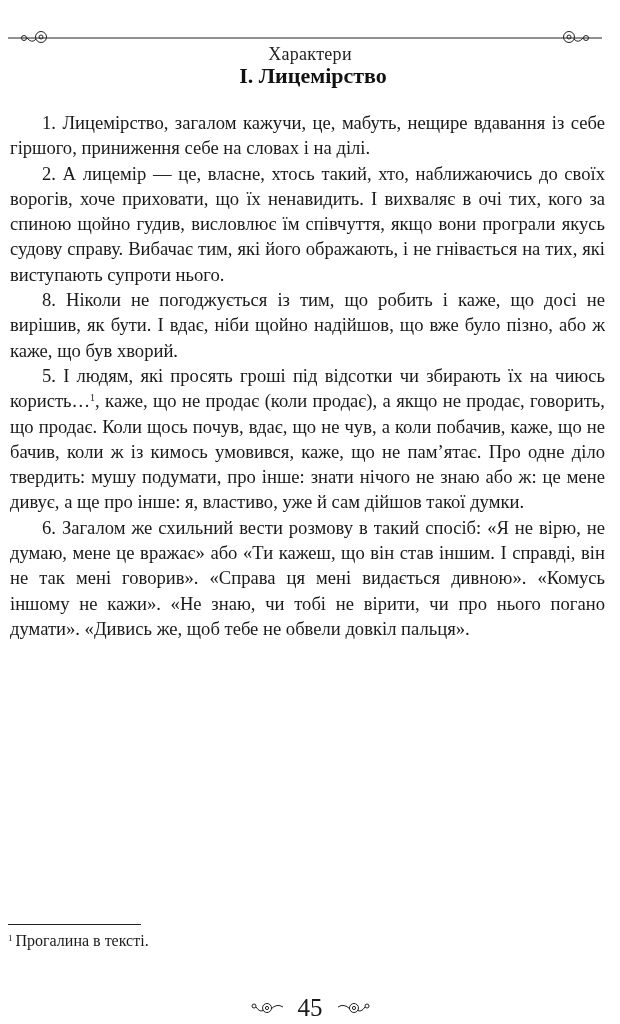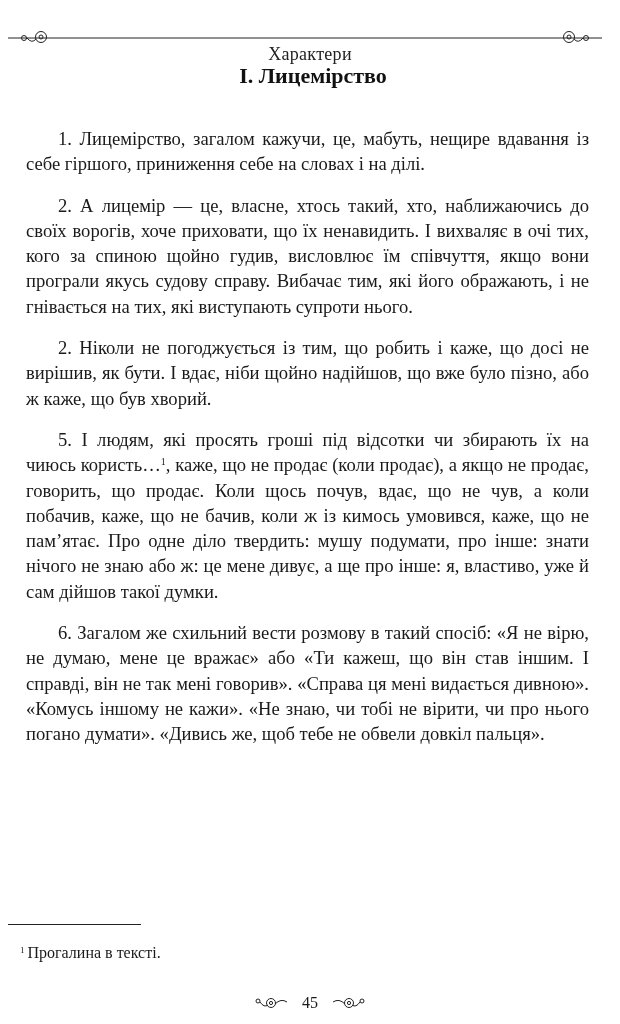--- a/index.html
+++ b/index.html
@@ -5,28 +5,28 @@
   html, body { margin: 0; padding: 0; background: #ffffff; }
   body { width: 620px; height: 1024px; position: relative; overflow: hidden;
          font-family: "Liberation Serif", "DejaVu Serif", serif; color: #1a1a1a; }
   .running-head { position: absolute; top: 4px; left: 0; width: 620px; text-align: center;
          font-size: 18px; letter-spacing: 0.3px; color: #222; margin-top: 40px; }
   .head-rule { position: absolute; top: 31px; left: 8px; width: 594px; height: 14px; }
   .chapter-title { position: absolute; top: 60px; left: 0; width: 620px; text-align: center;
          font-weight: bold; font-size: 22px; color: #111; }
   .body-text { position: absolute; top: 110px; left: 10px; width: 595px;
          font-size: 18.6px; line-height: 25.3px; text-align: justify; }
-  .body-text p { margin: 16px; text-indent: 32px; }
+  .body-text p { margin: 0; text-indent: 32px; }
   sup { font-size: 10px; vertical-align: 6px; line-height: 0; }
   .fn-rule { position: absolute; top: 924px; left: 8px; width: 133px; height: 1px; background: #222; }
   .footnotes { position: absolute; top: 928px; left: 8px; width: 600px; font-size: 16px; line-height: 26px; }
-  .footnotes p { margin: 12px; }
+  .footnotes p { margin: 0; }
   .footnotes sup { font-size: 9px; vertical-align: 5px; margin-right: 3px; }
   .folio { position: absolute; top: 994px; left: 0; width: 620px; display: flex;
-         justify-content: center; align-items: center; gap: 12px; font-size: 16px; }
+         justify-content: center; align-items: center; gap: 12px; font-size: 25px; }
   .orn { width: 36px; height: 16px; }
 </style>
 </head>
 <body>
 
 <div class="running-head">Характери</div>
 
 <svg class="head-rule" viewBox="0 0 594 14" preserveAspectRatio="none">
   <line x1="0" y1="7" x2="594" y2="7" stroke="#222" stroke-width="1"></line>
   <g fill="none" stroke="#222" stroke-width="1">
@@ -41,21 +41,21 @@
       <circle cx="561" cy="6" r="2"></circle>
     <path d="M575 7 Q570 13 566 8"></path>
   </g>
 </svg>
 
 <h1 class="chapter-title" style="margin:3px;">I. Лицемірство</h1>
 
 <div class="body-text">
   <p>1. Лицемірство, загалом кажучи, це, мабуть, нещире вдавання із себе гіршого, приниження себе на словах і на ділі.</p>
   <p>2. А лицемір — це, власне, хтось такий, хто, наближаючись до своїх ворогів, хоче приховати, що їх ненавидить. І вихваляє в очі тих, кого за спиною щойно гудив, висловлює їм співчуття, якщо вони програли якусь судову справу. Вибачає тим, які його ображають, і не гнівається на тих, які виступають супроти нього.</p>
-  <p>2. Ніколи не погоджується із тим, що робить і каже, що досі не вирішив, як бути. І вдає, ніби щойно надійшов, що вже було пізно, або ж каже, що був хворий.</p>
+  <p>8. Ніколи не погоджується із тим, що робить і каже, що досі не вирішив, як бути. І вдає, ніби щойно надійшов, що вже було пізно, або ж каже, що був хворий.</p>
   <p><span>5. І людям, які просять гроші під відсотки чи збирають їх на чиюсь користь…</span><sup>1</sup><span>, каже, що не продає (коли продає), а якщо не продає, говорить, що продає. Коли щось почув, вдає, що не чув, а коли побачив, каже, що не бачив, коли ж із кимось умовився, каже, що не пам’ятає. Про одне діло твердить: мушу подумати, про інше: знати нічого не знаю або ж: це мене дивує, а ще про інше: я, властиво, уже й сам дійшов такої думки.</span></p>
   <p>6. Загалом же схильний вести розмову в такий спосіб: «Я не вірю, не думаю, мене це вражає» або «Ти кажеш, що він став іншим. І справді, він не так мені говорив». «Справа ця мені видається дивною». «Комусь іншому не кажи». «Не знаю, чи тобі не вірити, чи про нього погано думати». «Дивись же, щоб тебе не обвели довкіл пальця».</p>
 </div>
 
 <div class="fn-rule"></div>
 <div class="footnotes">
   <p><sup>1</sup><span>Прогалина в тексті.</span></p>
 </div>
 
 <div class="folio">

